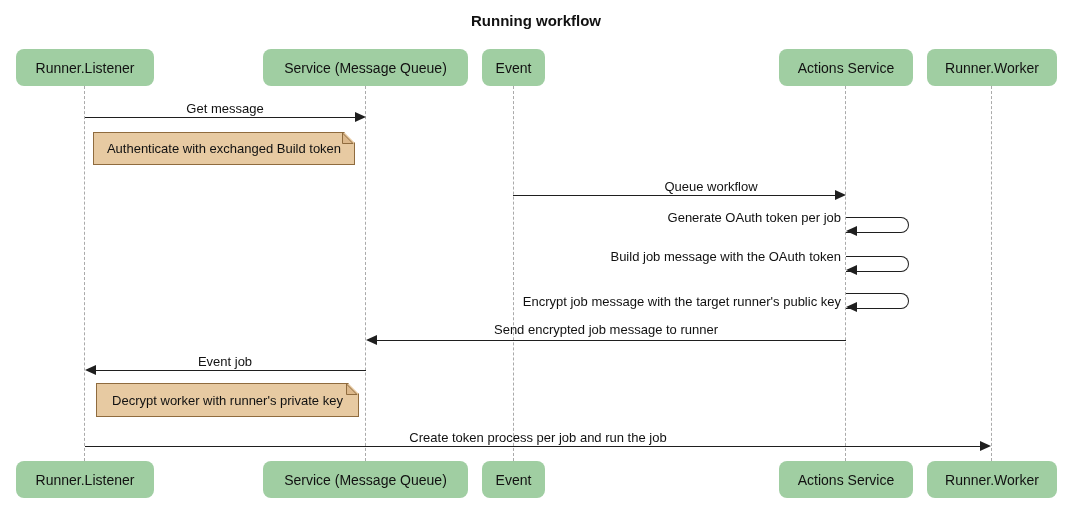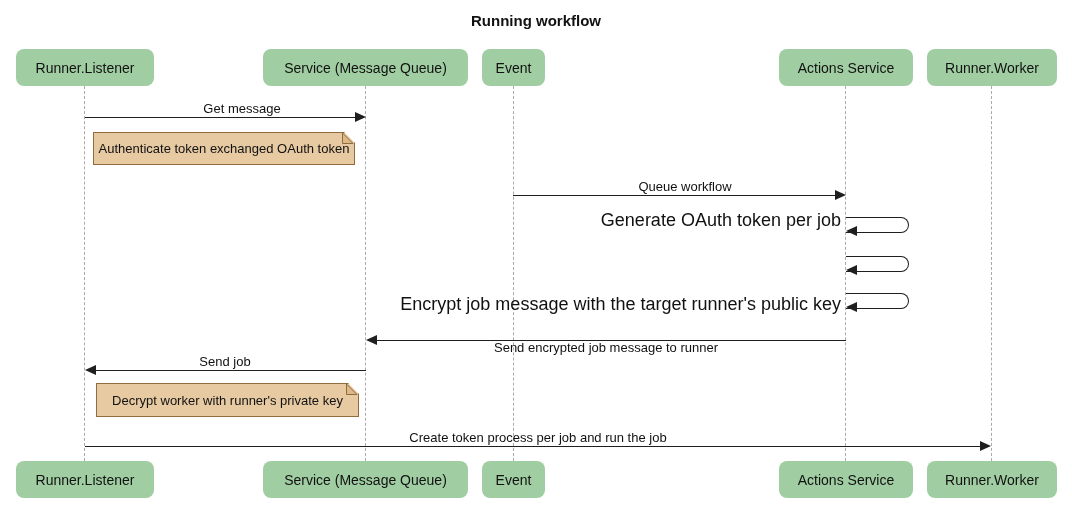--- a/index.html
+++ b/index.html
@@ -22,21 +22,21 @@
     border-left:1px dashed var(--lifeline);}
   .msg-line{position:absolute;height:0;border-top:1.5px solid var(--line);}
   .arrow-r{position:absolute;width:0;height:0;
     border-top:5px solid transparent;border-bottom:5px solid transparent;
     border-left:11px solid var(--line);}
   .arrow-l{position:absolute;width:0;height:0;
     border-top:5px solid transparent;border-bottom:5px solid transparent;
     border-right:11px solid var(--line);}
   .msg-label{position:absolute;font-size:13px;white-space:nowrap;
     transform:translateX(-50%);}
-  .self-label{position:absolute;font-size:18px;white-space:nowrap;text-align:right;}
+  .self-label{position:absolute;font-size:13px;white-space:nowrap;text-align:right;}
   .self-loop{position:absolute;width:62px;height:14px;
     border-top:1.5px solid var(--line);border-right:1.5px solid var(--line);
     border-bottom:1.5px solid var(--line);border-radius:0 8px 8px 0;}
   .note{position:absolute;background:var(--note_fill);
     border:1px solid var(--note_border);
     clip-path:polygon(0 0,calc(100% - 11px) 0,100% 11px,100% 100%,0 100%);
     display:flex;align-items:center;justify-content:center;
     font-size:13px;white-space:nowrap;}
   .note-fold{position:absolute;top:0;right:0;}
 </style>
@@ -52,51 +52,52 @@
   <div class="lifeline" style="left:513px"></div>
   <div class="lifeline" style="left:845px"></div>
   <div class="lifeline" style="left:991px"></div>
 
   <div class="actor" style="left:16px;top:49px;width:138px">Runner.Listener</div>
   <div class="actor" style="left:263px;top:49px;width:205px">Service (Message Queue)</div>
   <div class="actor" style="left:482px;top:49px;width:63px">Event</div>
   <div class="actor" style="left:779px;top:49px;width:134px">Actions Service</div>
   <div class="actor" style="left:927px;top:49px;width:130px">Runner.Worker</div>
 
-  <div class="msg-label" style="left:242px;top:101px">Get message</div>
+  <div class="msg-label" style="left:225px;top:101px">Get message</div>
   <div class="msg-line" style="left:85px;top:117px;width:271px"></div>
   <div class="arrow-r" style="left:355px;top:112px"></div>
 
   <div class="note" style="left:93px;top:132px;width:260px;height:31px">
-    <span>Authenticate token exchanged OAuth token</span>
+    <span>Authenticate with exchanged Build token</span>
     <svg class="note-fold" width="12" height="12">
       <path d="M0.5,0 L11,10.5 L0.5,10.5 Z" fill="var(--note_fold)" stroke="var(--note_border)" stroke-width="1"></path>
     </svg>
   </div>
 
-  <div class="msg-label" style="left:685px;top:179px">Queue workflow</div>
+  <div class="msg-label" style="left:711px;top:179px">Queue workflow</div>
   <div class="msg-line" style="left:513px;top:195px;width:323px"></div>
   <div class="arrow-r" style="left:835px;top:190px"></div>
 
   <div class="self-label" style="right:231px;top:210px">Generate OAuth token per job</div>
   <div class="self-loop" style="left:846px;top:217px"></div>
   <div class="arrow-l" style="left:846px;top:226px"></div>
 
+  <div class="self-label" style="right:231px;top:249px">Build job message with the OAuth token</div>
   <div class="self-loop" style="left:846px;top:256px"></div>
   <div class="arrow-l" style="left:846px;top:265px"></div>
 
   <div class="self-label" style="right:231px;top:294px">Encrypt job message with the target runner's public key</div>
   <div class="self-loop" style="left:846px;top:293px"></div>
   <div class="arrow-l" style="left:846px;top:302px"></div>
 
-  <div class="msg-label" style="left:606px;top:340px">Send encrypted job message to runner</div>
+  <div class="msg-label" style="left:606px;top:322px">Send encrypted job message to runner</div>
   <div class="msg-line" style="left:377px;top:340px;width:469px"></div>
   <div class="arrow-l" style="left:366px;top:335px"></div>
 
-  <div class="msg-label" style="left:225px;top:354px">Send job</div>
+  <div class="msg-label" style="left:225px;top:354px">Event job</div>
   <div class="msg-line" style="left:96px;top:370px;width:270px"></div>
   <div class="arrow-l" style="left:85px;top:365px"></div>
 
   <div class="note" style="left:96px;top:383px;width:261px;height:32px">
     <span>Decrypt worker with runner's private key</span>
     <svg class="note-fold" width="12" height="12">
       <path d="M0.5,0 L11,10.5 L0.5,10.5 Z" fill="var(--note_fold)" stroke="var(--note_border)" stroke-width="1"></path>
     </svg>
   </div>
 

